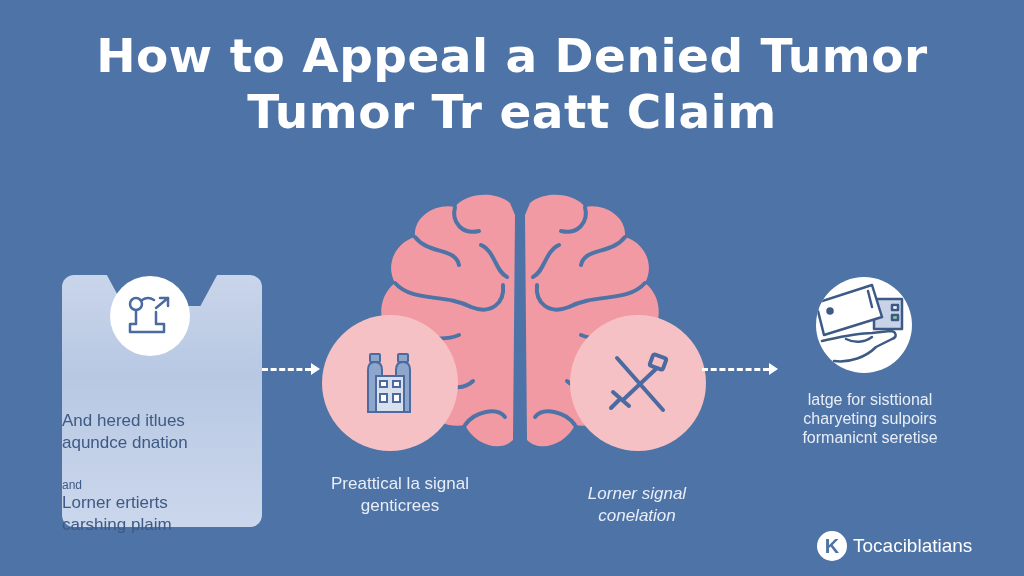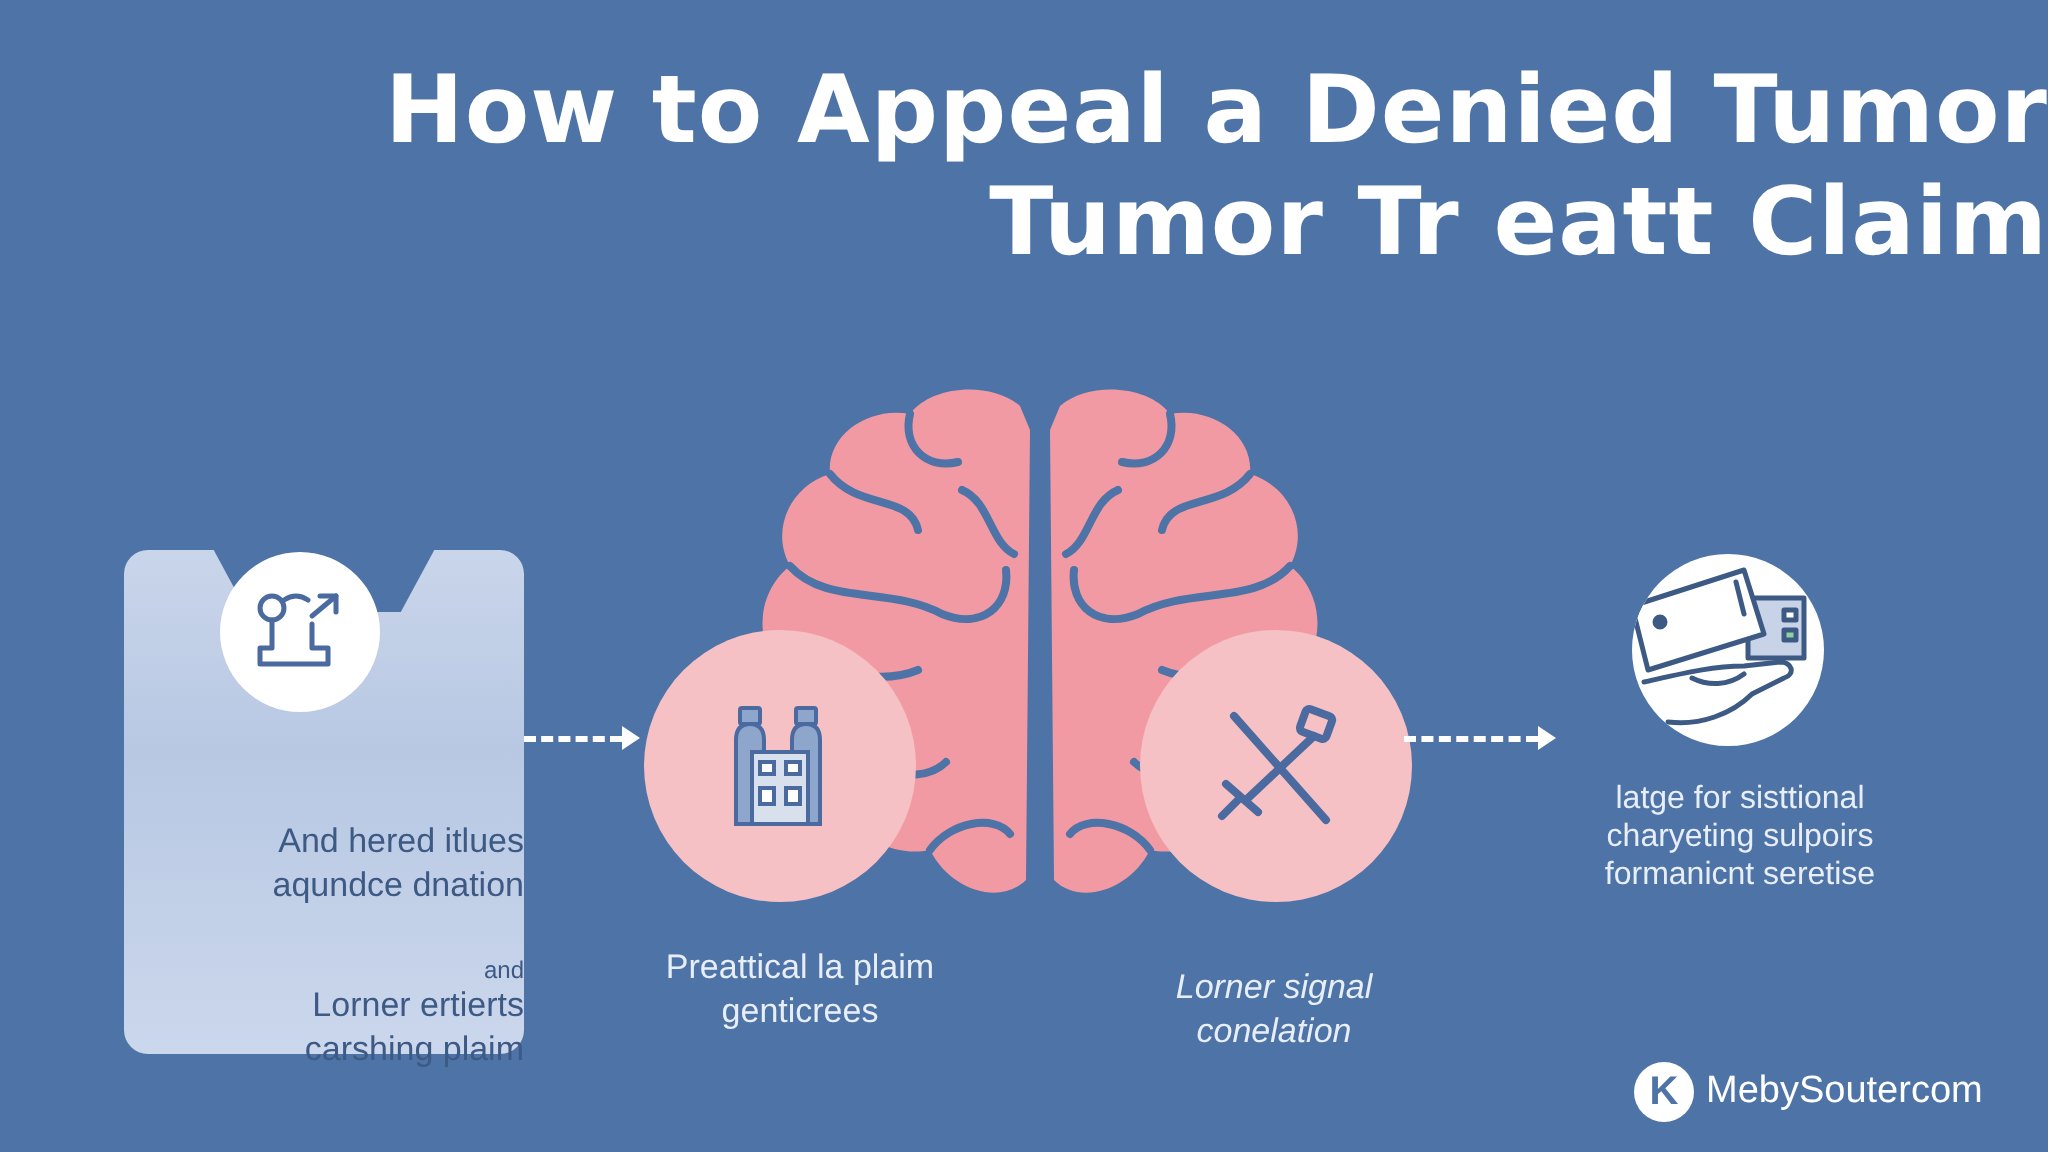--- a/index.html
+++ b/index.html
@@ -3,21 +3,21 @@
 <meta charset="utf-8">
 <style>
   html, body { margin:0; padding:0; }
   body {
     width:1024px; height:576px; overflow:hidden; position:relative;
     background:#4e73a6;
     font-family:"Liberation Sans", "DejaVu Sans", sans-serif;
   }
   .title {
     position:absolute; left:0; top:28px; width:1024px;
-    text-align:right; color:#ffffff; font-weight:bold;
+    text-align:center; color:#ffffff; font-weight:bold;
     font-size:47px; line-height:56px; letter-spacing:0.5px;
     font-family:"DejaVu Sans", sans-serif;
   }
   .title div { white-space:nowrap; }
 
   
   .card {
     position:absolute; left:62px; top:275px; width:200px; height:252px;
     border-radius:12px;
     background:linear-gradient(180deg,#c9d5ea 0%,#b8c8e3 40%,#cbd7ec 100%);
@@ -27,21 +27,21 @@
     background:#4e73a6;
     clip-path:polygon(0 0,100% 0,82% 100%,18% 100%);
   }
   .card-icon {
     position:absolute; left:110px; top:276px; width:80px; height:80px;
     border-radius:50%; background:#ffffff;
     display:flex; align-items:center; justify-content:center;
   }
   .card-text {
     position:absolute; left:62px; top:410px; width:200px;
-    text-align:right; color:#3d5a85; font-size:17px; line-height:22px;
+    text-align:left; color:#3d5a85; font-size:17px; line-height:22px;
   }
   .card-text .small { font-size:12px; line-height:14px;margin-top:24px; }
 
   
   .arrow { position:absolute; height:12px; display:flex; align-items:center; }
   .arrow .dash { border-top:3px dashed #ffffff; flex:1; }
   .arrow .head {
     width:0; height:0; border-top:6px solid transparent;
     border-bottom:6px solid transparent; border-left:9px solid #ffffff;
   }
@@ -143,21 +143,21 @@
       <path d="M8 20 Q8 12 15 12 Q22 12 22 20 L22 26 L36 26 L36 20 Q36 12 43 12 Q50 12 50 20 L50 62 L8 62 Z"></path>
       <rect x="16" y="26" width="28" height="36" fill="#d8e0ee"></rect>
       <rect x="20" y="31" width="7" height="6" fill="#ffffff"></rect>
       <rect x="33" y="31" width="7" height="6" fill="#ffffff"></rect>
       <rect x="20" y="44" width="7" height="8" fill="#ffffff"></rect>
       <rect x="33" y="44" width="7" height="8" fill="#ffffff"></rect>
     </g>
   </svg>
 </div>
 <div class="label" style="left:300px; top:473px; width:200px;">
-  <div>Preattical la plaim</div>
+  <div>Preattical la signal</div>
   <div>genticrees</div>
 </div>
 
 <div class="circle pink" style="left:570px; top:315px;">
   <svg width="70" height="70" viewBox="0 0 70 70" fill="none" stroke="#4a6aa0" stroke-width="4" stroke-linecap="round">
     <line x1="14" y1="10" x2="60" y2="62"></line>
     <line x1="54" y1="20" x2="20" y2="52"></line>
     <rect x="48" y="8" width="14" height="12" rx="2" transform="rotate(20 55 14)"></rect>
     <line x1="10" y1="44" x2="26" y2="58"></line>
     <line x1="16" y1="52" x2="8" y2="60"></line>
@@ -186,14 +186,14 @@
   </svg>
 </div>
 <div class="right-text">
   <div>latge for sisttional</div>
   <div>charyeting sulpoirs</div>
   <div>formanicnt seretise</div>
 </div>
 
 <div class="brand">
   <div class="logo">K</div>
-  <div class="name">MebySoutercom</div>
+  <div class="name">Tocaciblatians</div>
 </div>
 
 </body></html>

